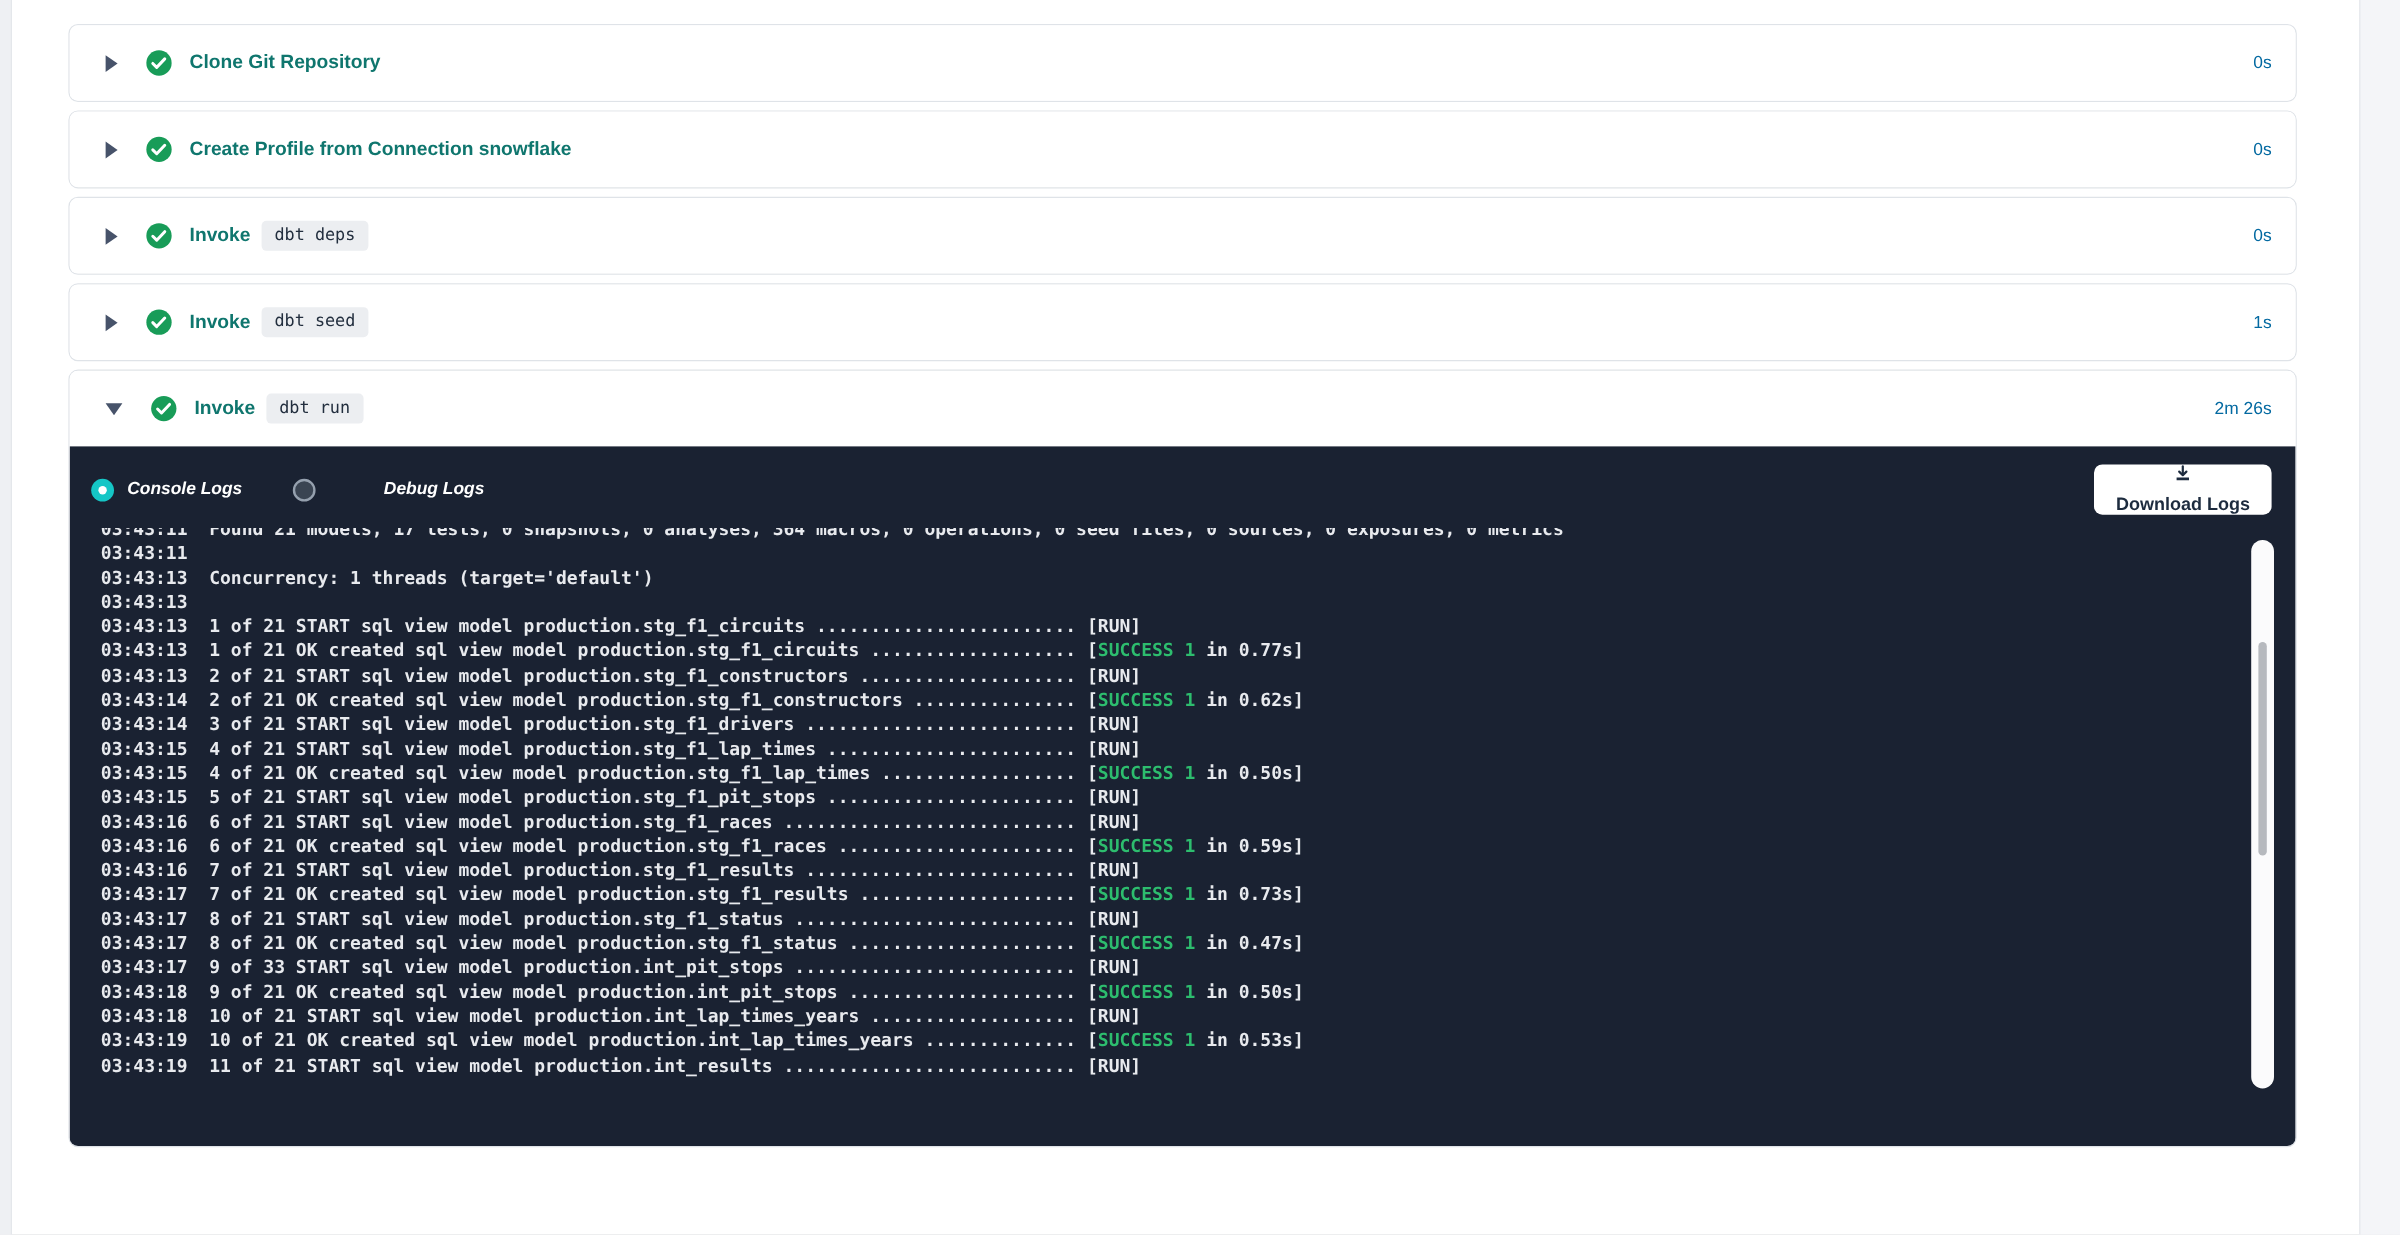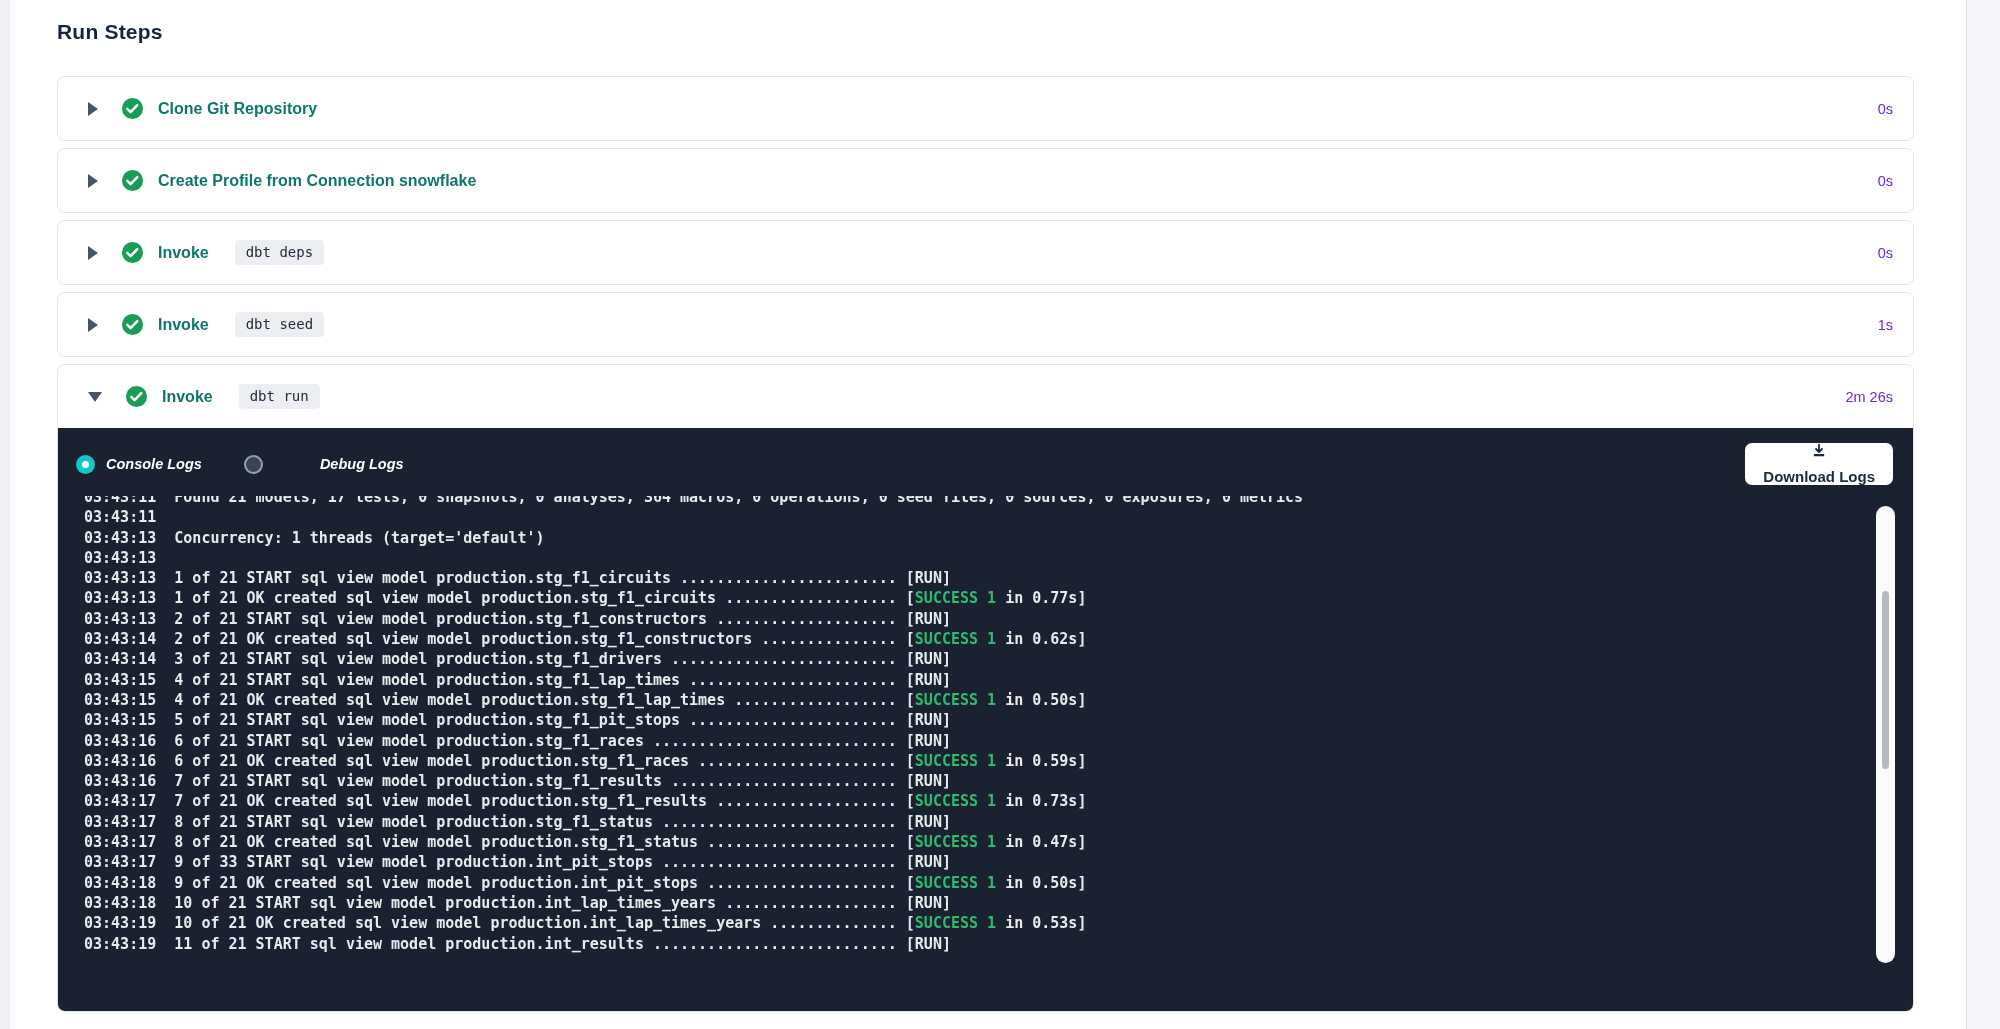--- a/index.html
+++ b/index.html
@@ -43,25 +43,25 @@
   .caret-down {
     width:0; height:0; flex:none;
     border-left:7px solid transparent; border-right:7px solid transparent;
     border-top:10px solid #47536a;
   }
   .check { flex:none; margin-left:23px; width:23px; height:23px; }
   .step-label {
     margin-left:14px; font-size:16px; font-weight:600; color:#0f766e;
   }
   .pill {
-    margin-left:26px;
+    margin-left:9px;
     background:#eceef1; border-radius:4px; padding:4px 11px 5px;
     font-family:"DejaVu Sans Mono", monospace; font-size:14px; color:#222e3e;
   }
-  .duration { margin-left:auto; color:#6d28d9; font-size:14.5px; }
+  .duration { margin-left:auto; color:#0369a1; font-size:14.5px; }
 
   
   .console {
     position:relative; height:583px; background:#1a2232; overflow:hidden;
   }
   .console-header {
     display:flex; align-items:center; height:64px; padding:8px 20px 0 18px;
   }
   .radio-opt { display:flex; align-items:center; cursor:pointer; }
   .radio-opt + .radio-opt { margin-left:42px;gap:46px; }
@@ -104,21 +104,20 @@
   }
 </style>
 </head>
 <body>
 
 <div class="page">
   <div class="gutter-left"></div>
   <div class="gutter-right"></div>
 
   <div class="content">
-    <h1 class="page-title">Run Steps</h1>
 
     <div class="card">
       <div class="card-header">
         <span class="caret-right"></span>
         <svg class="check" viewBox="0 0 24 24">
             <circle cx="12" cy="12" r="11" fill="#189c58"></circle>
             <path d="M6.6 12.4l3.4 3.4 7-7.4" fill="none" stroke="#fff" stroke-width="2.6" stroke-linecap="round" stroke-linejoin="round"></path>
           </svg>
         <span class="step-label">Clone Git Repository</span>
         <span class="duration">0s</span>

